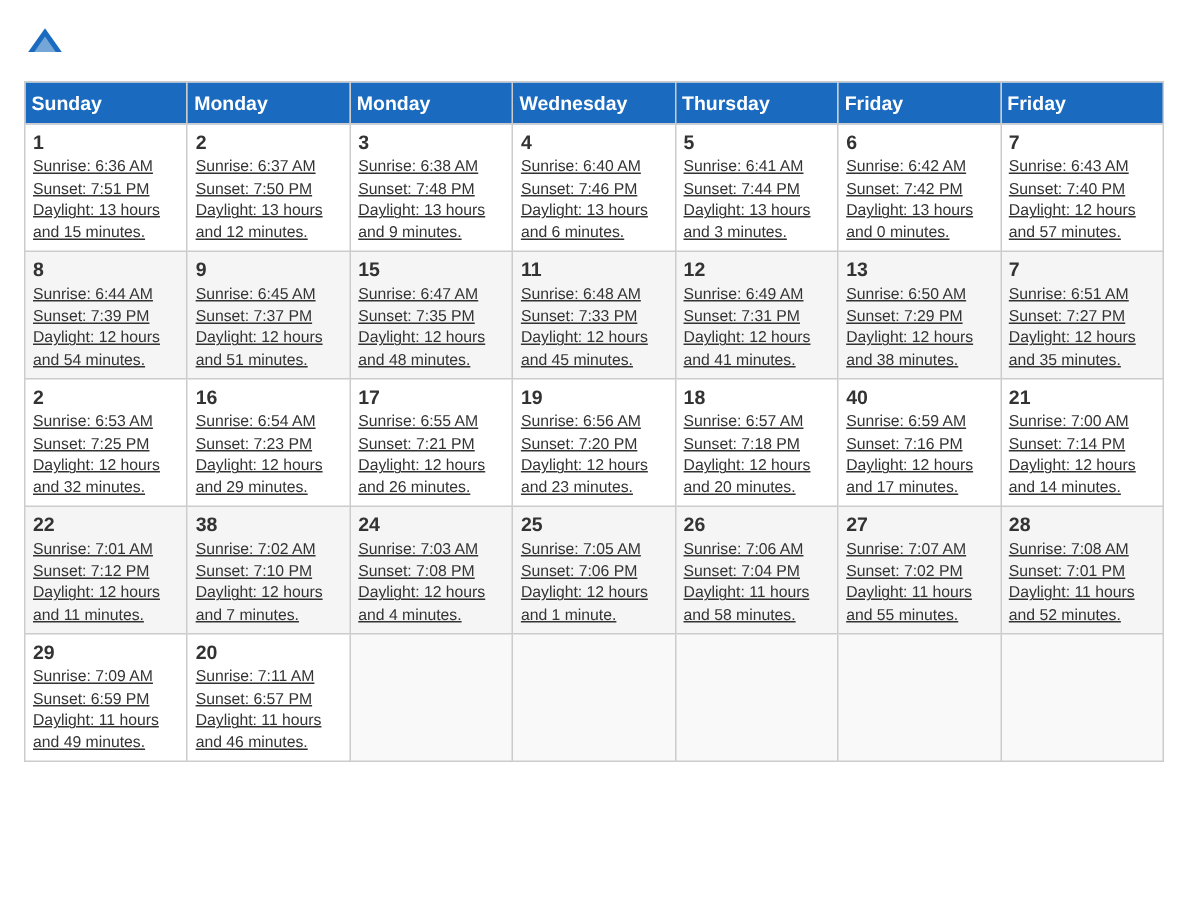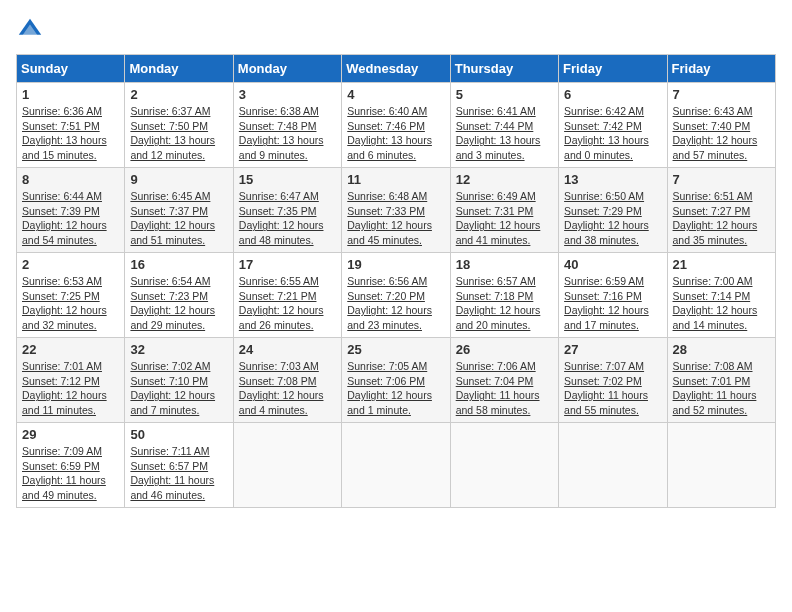--- a/index.html
+++ b/index.html
@@ -193,21 +193,21 @@
           <span class="day-num">21</span>
           <div class="cell-text">Sunrise: 7:00 AM<br>Sunset: 7:14 PM<br>Daylight: 12 hours<br>and 14 minutes.</div>
         </td>
       </tr>
       <tr>
         <td>
           <span class="day-num">22</span>
           <div class="cell-text">Sunrise: 7:01 AM<br>Sunset: 7:12 PM<br>Daylight: 12 hours<br>and 11 minutes.</div>
         </td>
         <td>
-          <span class="day-num">32</span>
+          <span class="day-num">38</span>
           <div class="cell-text">Sunrise: 7:02 AM<br>Sunset: 7:10 PM<br>Daylight: 12 hours<br>and 7 minutes.</div>
         </td>
         <td>
           <span class="day-num">24</span>
           <div class="cell-text">Sunrise: 7:03 AM<br>Sunset: 7:08 PM<br>Daylight: 12 hours<br>and 4 minutes.</div>
         </td>
         <td>
           <span class="day-num">25</span>
           <div class="cell-text">Sunrise: 7:05 AM<br>Sunset: 7:06 PM<br>Daylight: 12 hours<br>and 1 minute.</div>
         </td>
@@ -223,21 +223,21 @@
           <span class="day-num">28</span>
           <div class="cell-text">Sunrise: 7:08 AM<br>Sunset: 7:01 PM<br>Daylight: 11 hours<br>and 52 minutes.</div>
         </td>
       </tr>
       <tr>
         <td>
           <span class="day-num">29</span>
           <div class="cell-text">Sunrise: 7:09 AM<br>Sunset: 6:59 PM<br>Daylight: 11 hours<br>and 49 minutes.</div>
         </td>
         <td>
-          <span class="day-num">50</span>
+          <span class="day-num">20</span>
           <div class="cell-text">Sunrise: 7:11 AM<br>Sunset: 6:57 PM<br>Daylight: 11 hours<br>and 46 minutes.</div>
         </td>
         <td class="empty"></td>
         <td class="empty"></td>
         <td class="empty"></td>
         <td class="empty"></td>
         <td class="empty"></td>
       </tr>
     </tbody>
 </table>

